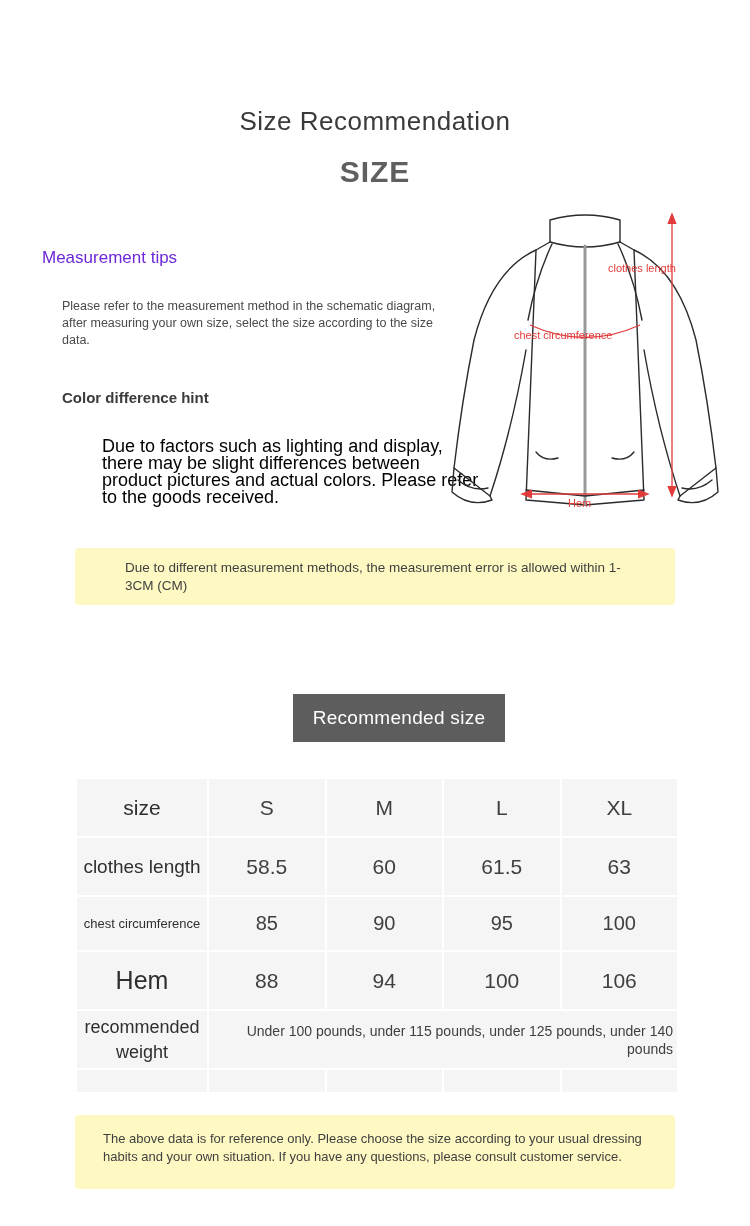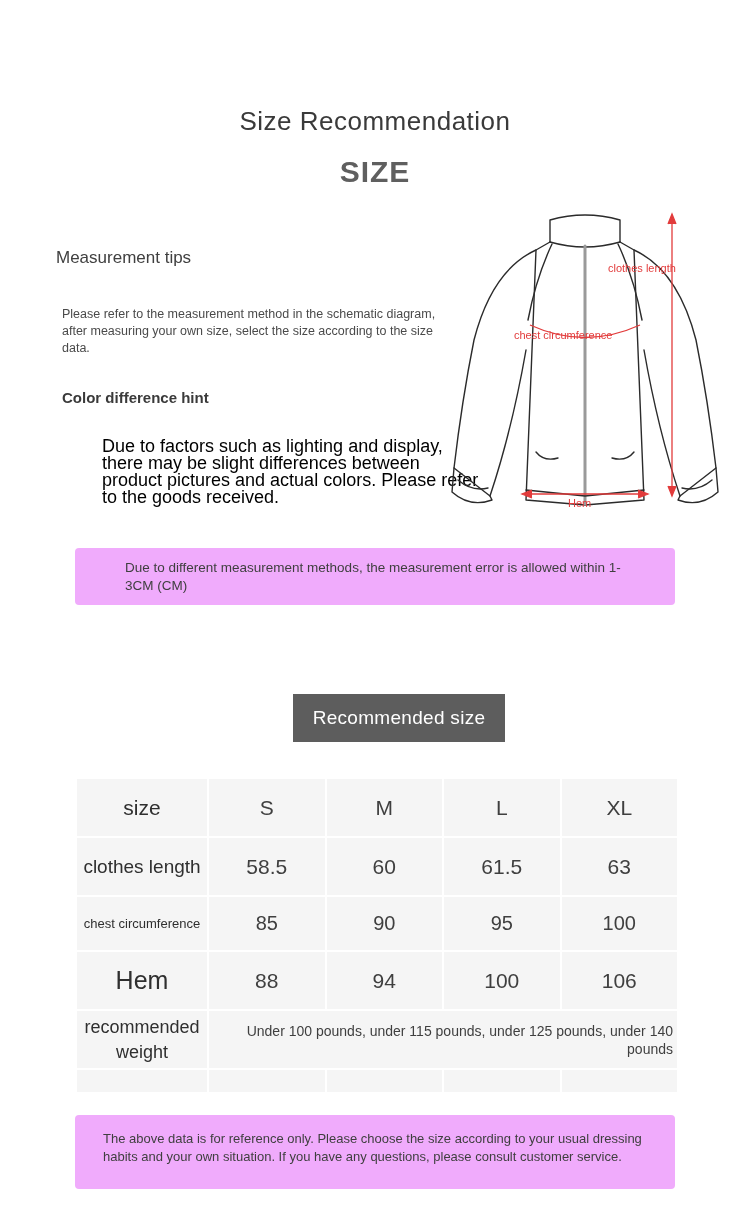--- a/index.html
+++ b/index.html
@@ -40,29 +40,29 @@
     text-align: center;
     font-size: 30px;
     color: #5f5f5f;
     font-weight: bold;
     letter-spacing: 1px;
   }
 
   
   .tips-heading {
     position: absolute;
-    left: 56px;
+    left: 42px;
     top: 248px;
     font-size: 17px;
-    color: #404040;
+    color: #6d28d9;
   }
   .tips-body {
     position: absolute;
     left: 62px;
-    top: 306px;
+    top: 298px;
     width: 375px;
     font-size: 12.5px;
     line-height: 17px;
     color: #4a4a4a;
   }
   .color-heading {
     position: absolute;
     left: 62px;
     top: 389px;
     font-size: 15px;
@@ -86,21 +86,21 @@
     left: 440px;
     top: 200px;
     width: 290px;
     height: 340px;
   }
   .diagram svg { display: block; }
 
   
   .notice {
     position: absolute;
-    background: #f0abfc;
+    background: #fef9c3;
     border-radius: 4px;
     color: #3f3f3f;
   }
   .notice-1 {
     left: 75px;
     top: 548px;
     width: 600px;
     height: 57px;
     padding: 11px 50px 0 50px;
     font-size: 13.5px;

